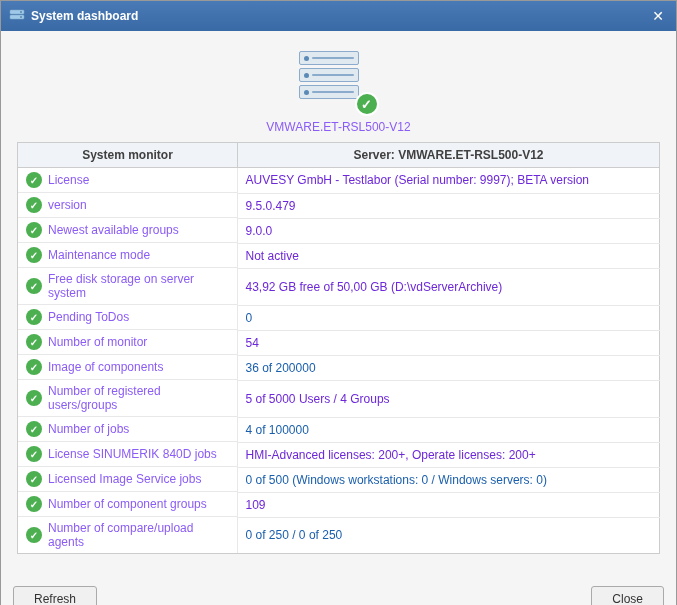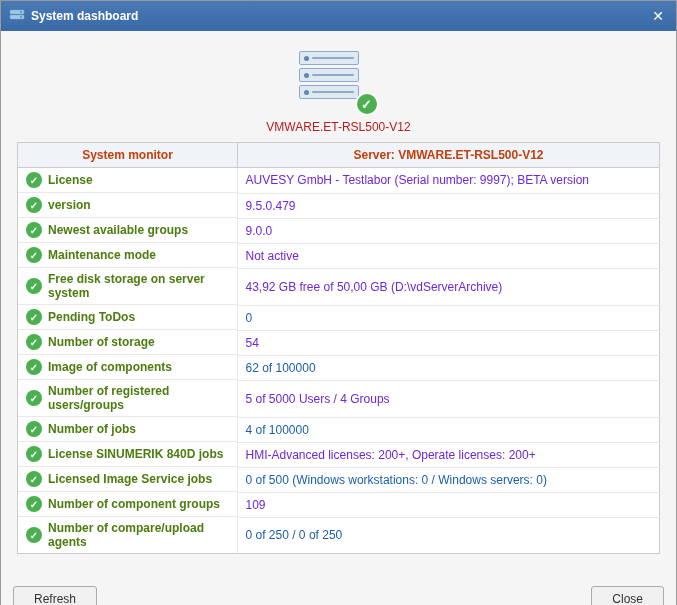--- a/index.html
+++ b/index.html
@@ -106,40 +106,40 @@
       justify-content: center;
       border: 2px solid white;
     }
     .check-badge::after {
       content: '✓';
       color: white;
       font-size: 13px;
       font-weight: bold;
     }
     .server-name {
-      color: #b91c1c;
+      color: #8b5cf6;
       font-size: 12px;
       margin-top: 2px;
       text-decoration: none;
     }
     .info-table {
       width: 100%;
       border-collapse: collapse;
       border: 1px solid #ccc;
       background: white;
       margin-bottom: 12px;
     }
     .info-table th {
       background: #f0f4f8;
       padding: 5px 10px;
       text-align: center;
       border-bottom: 1px solid #ccc;
       font-weight: 600;
       font-size: 12px;
-      color: #c2410c;
+      color: #404040;
     }
     .info-table th:first-child {
       border-right: 1px solid #ccc;
       width: 220px;
     }
     .info-table td {
       padding: 4px 8px;
       border-bottom: 1px solid #e8e8e8;
       font-size: 12px;
       vertical-align: middle;
@@ -160,22 +160,21 @@
       border-radius: 50%;
       display: inline-flex;
       align-items: center;
       justify-content: center;
       flex-shrink: 0;
       color: white;
       font-size: 10px;
       font-weight: bold;
     }
     .row-label {
-      color: #4d7c0f;
-      font-weight: bold;
+      color: #8b5cf6;
     }
     .row-value {
       color: #6d28d9;
     }
     .row-value.blue {
       color: #1a5fad;
     }
     .row-value .blue {
       color: #1a5fad;
     }
@@ -292,30 +291,30 @@
           <tr>
             <td>
       <span class="green-check">✓</span>
       <span class="row-label">Pending ToDos</span>
     </td>
             <td><span class="row-value blue">0</span></td>
           </tr>
           <tr>
             <td>
       <span class="green-check">✓</span>
-      <span class="row-label">Number of storage</span>
+      <span class="row-label">Number of monitor</span>
     </td>
             <td><span class="row-value">54</span></td>
           </tr>
           <tr>
             <td>
       <span class="green-check">✓</span>
       <span class="row-label">Image of components</span>
     </td>
-            <td><span class="row-value blue">62 of 100000</span></td>
+            <td><span class="row-value blue">36 of 200000</span></td>
           </tr>
           <tr>
             <td>
       <span class="green-check">✓</span>
       <span class="row-label">Number of registered users/groups</span>
     </td>
             <td><span class="row-value">5 of 5000 Users / 4 Groups</span></td>
           </tr>
           <tr>
             <td>

